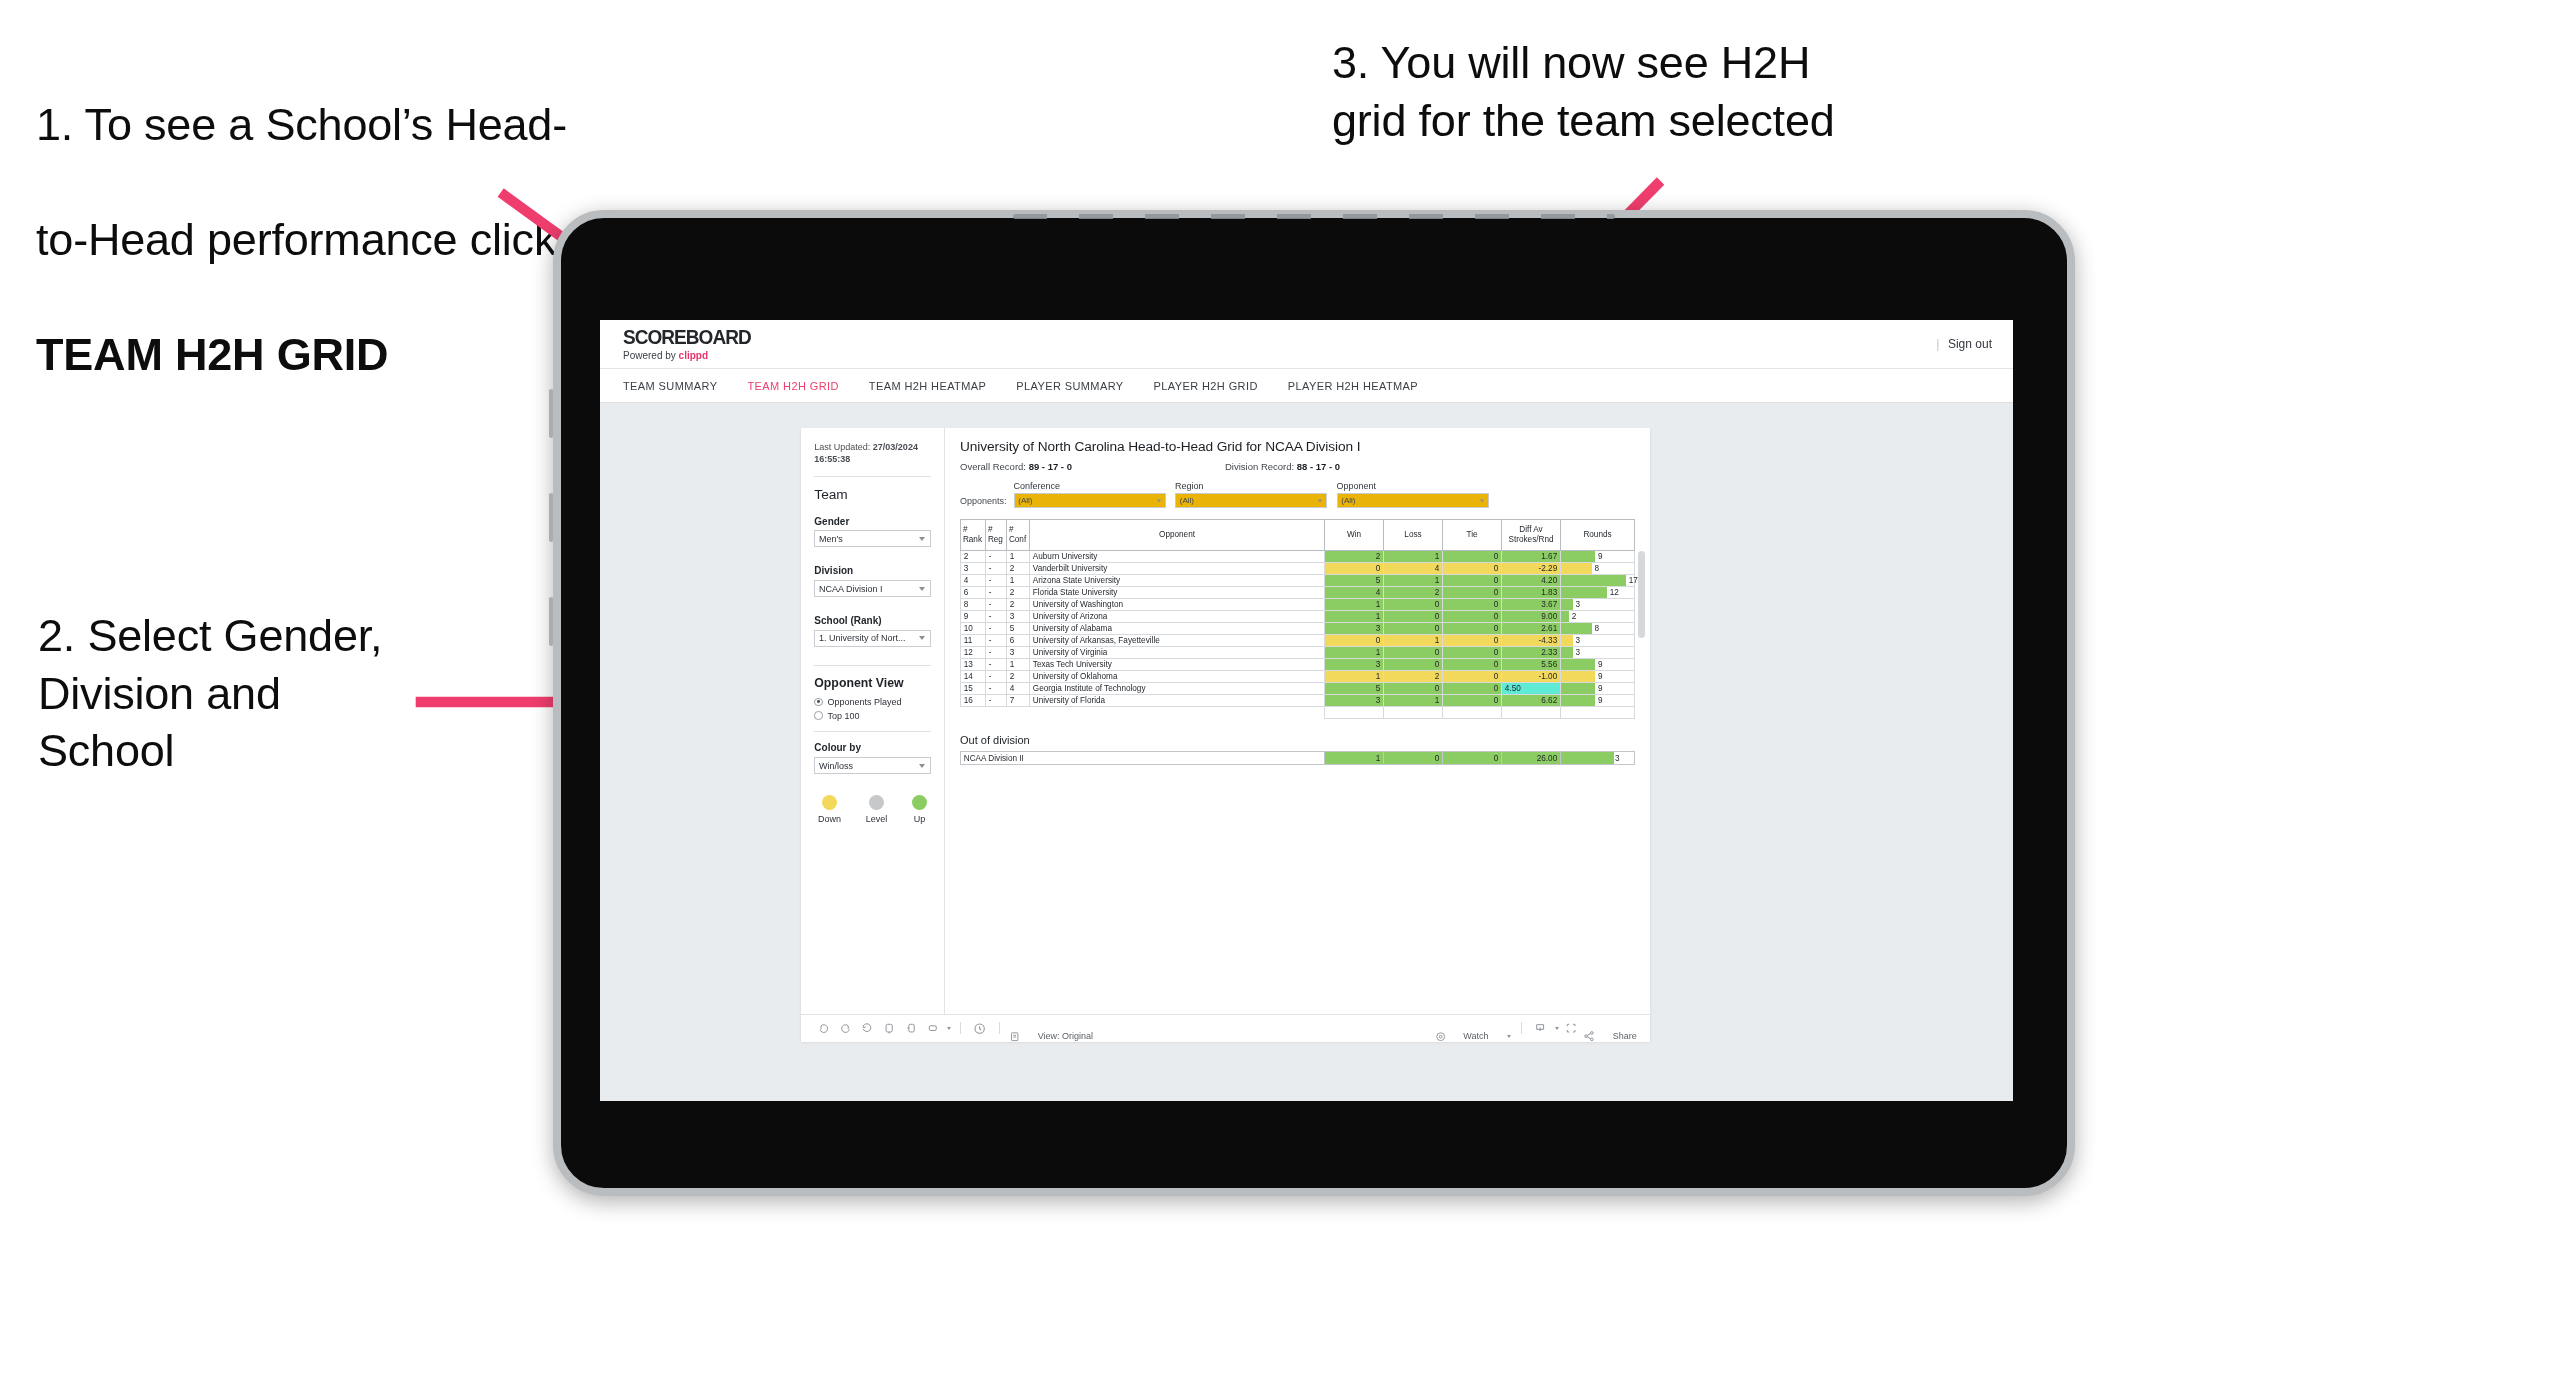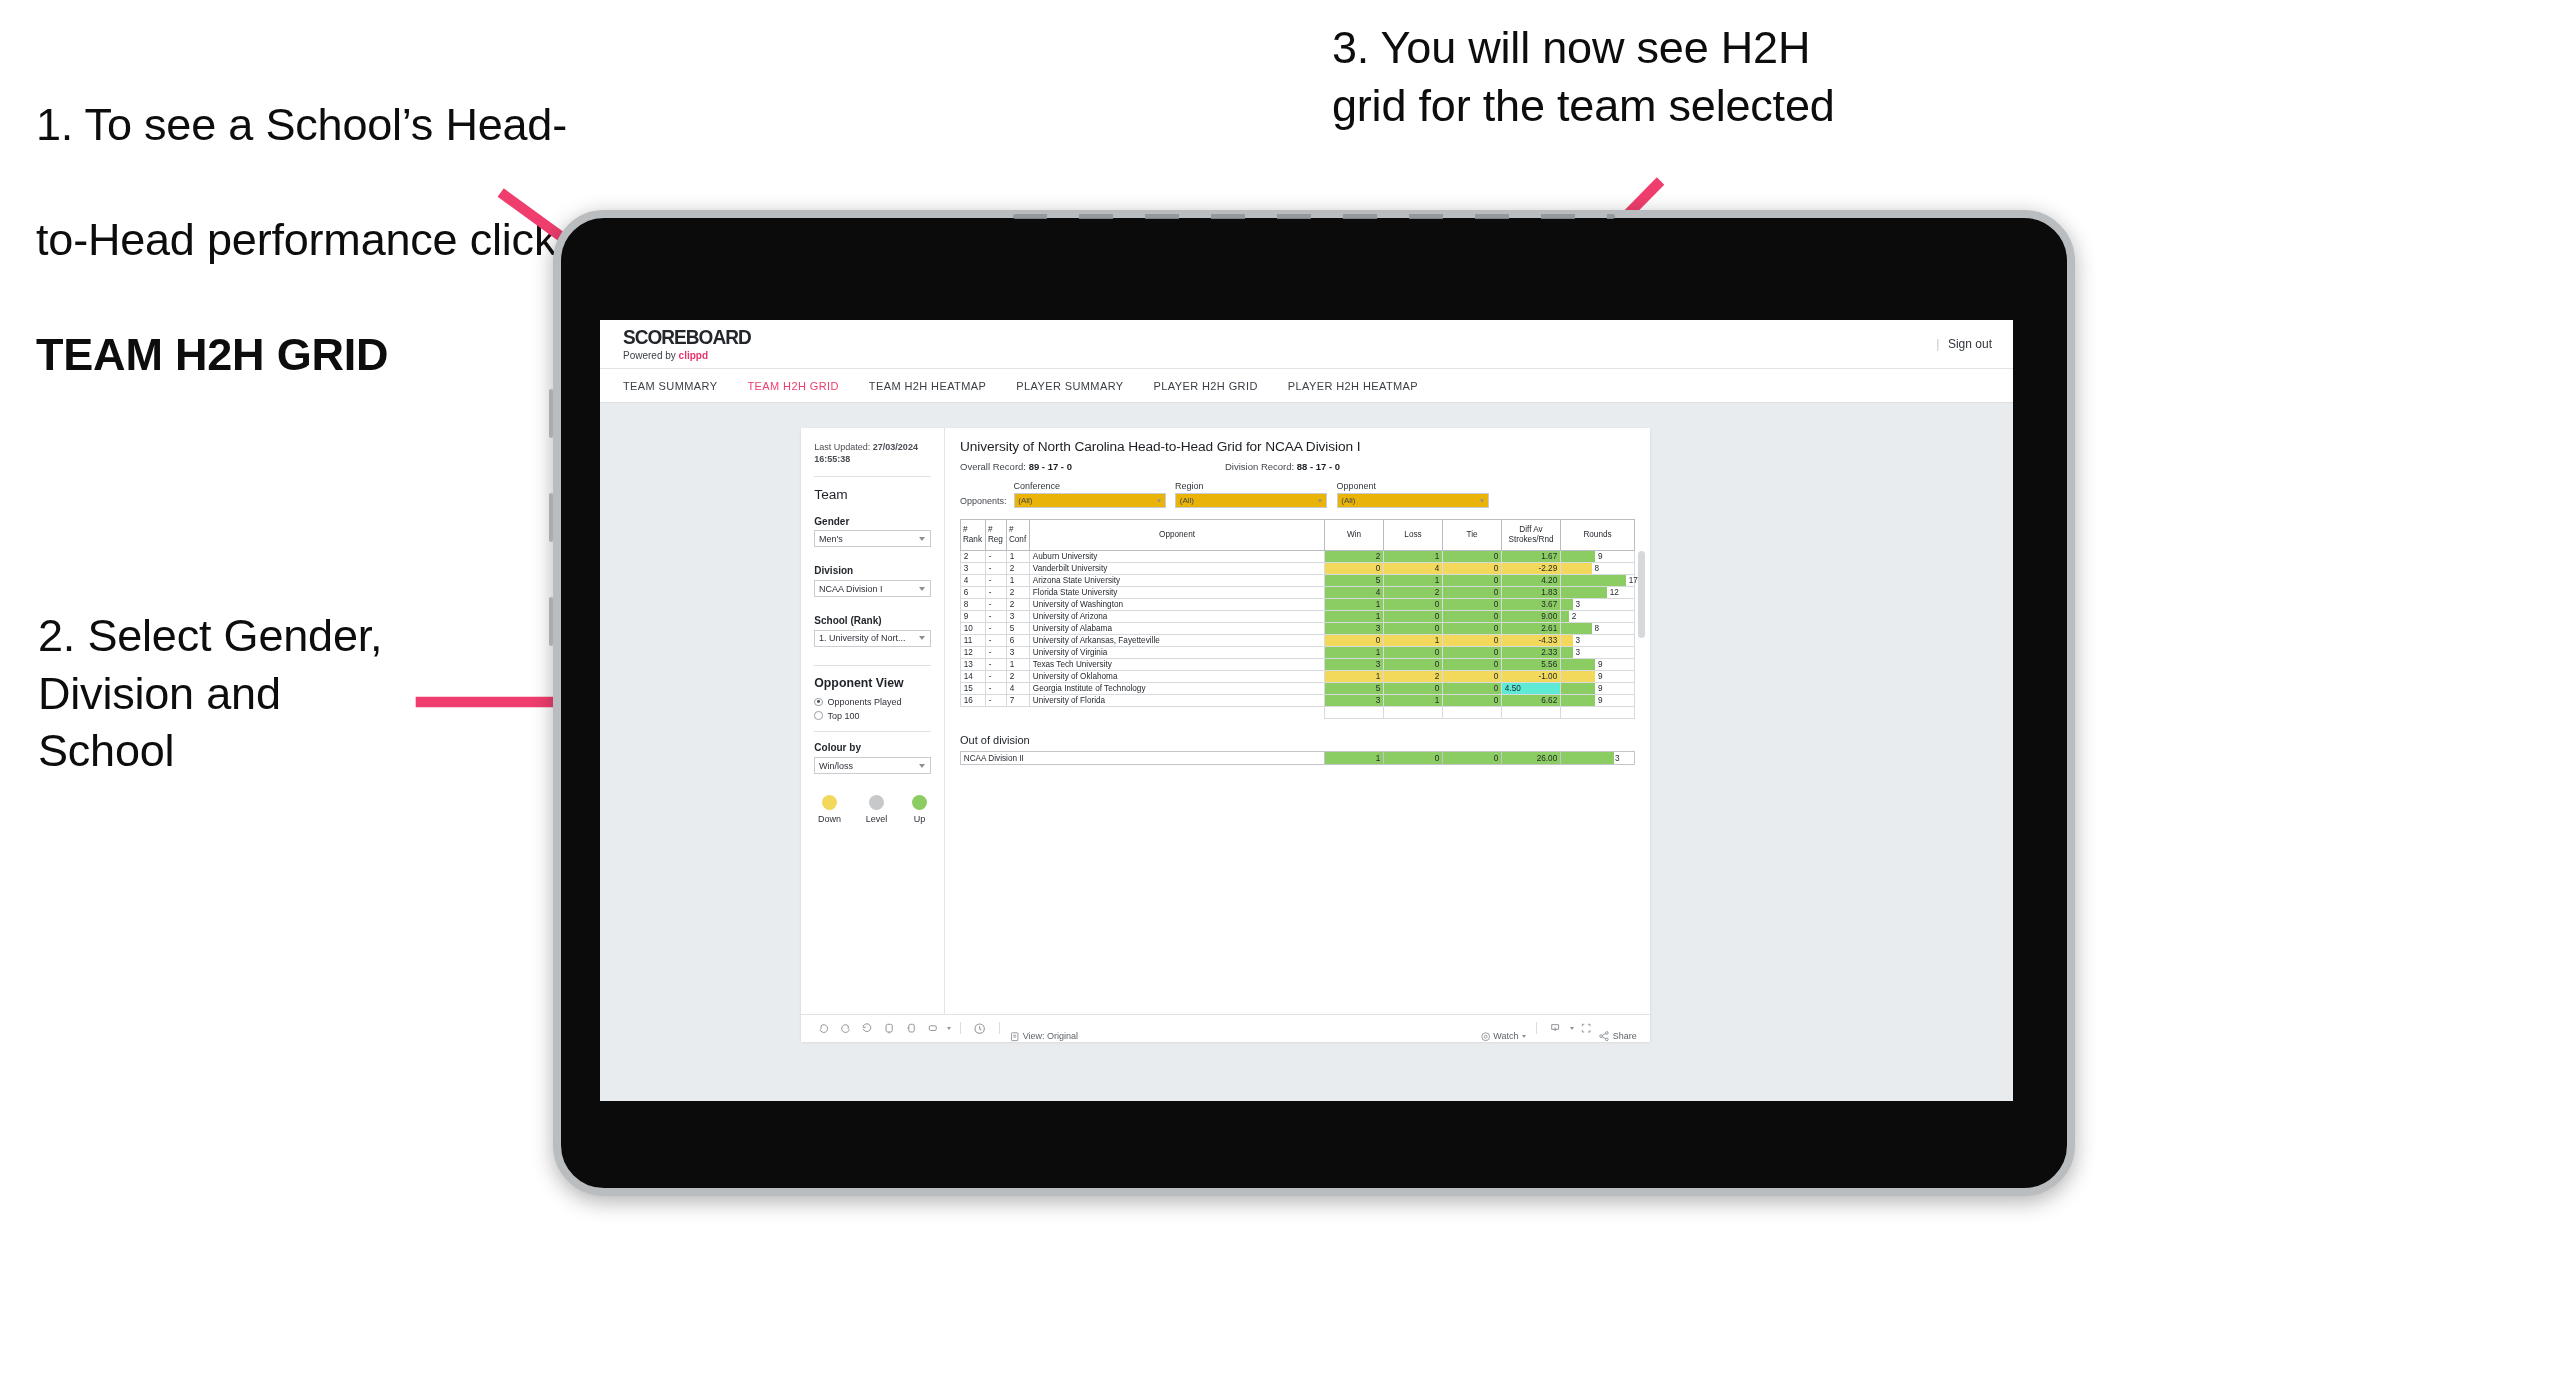--- a/index.html
+++ b/index.html
@@ -17,21 +17,21 @@
     color: #0d0d0d;
     font-size: 45px;
     line-height: 1.28;
     font-weight: 400;
     letter-spacing: -0.2px;
     white-space: pre-line;
   }
   .annot .bold { font-weight: 700; }
   #annot1 { left: 36px; top: 38px; width: 787px; }
   #annot2 { left: 38px; top: 607px; width: 588px; }
-  #annot3 { left: 1332px; top: 19px; width: 787px; }
+  #annot3 { left: 1332px; top: 34px; width: 787px; }
 
   .arrow { position: absolute; }
 
   
   #tablet {
     position: absolute;
     left: 553px; top: 210px;
     width: 1522px; height: 986px;
     background: #0b0b0b;
     border-radius: 51px;
@@ -199,21 +199,21 @@
   
   .toolbar {
     height:28.4px; border-top:0.9px solid #e2e2e2; background:#fff;
     display:flex; align-items:center; padding:0 13.3px; gap:2.8px; flex-shrink:0;
   }
   .tb-icon {
     width:19px; height:19px; display:flex; align-items:center; justify-content:center;
     color:#8f9499; cursor:pointer;
   }
   .tb-sep { width:0.9px; height:12.3px; background:#d9dcdf; margin:0 6.6px; }
-  .tb-text { font-size:9px; color:#5d6268; display:flex; align-items:center; gap:2px; cursor:pointer;margin-top:16px; }
+  .tb-text { font-size:9px; color:#5d6268; display:flex; align-items:center; gap:17px; cursor:pointer;margin-top:16px; }
   .tb-right { margin-left:auto; display:flex; align-items:center; gap:2.8px; }
   .caret-sm {
     border-left:2.8px solid transparent; border-right:2.8px solid transparent;
     border-top:3.8px solid #8f9499; margin-left:1.9px;
   }
 </style>
 </head>
 <body>
 
 <div id="stage">

